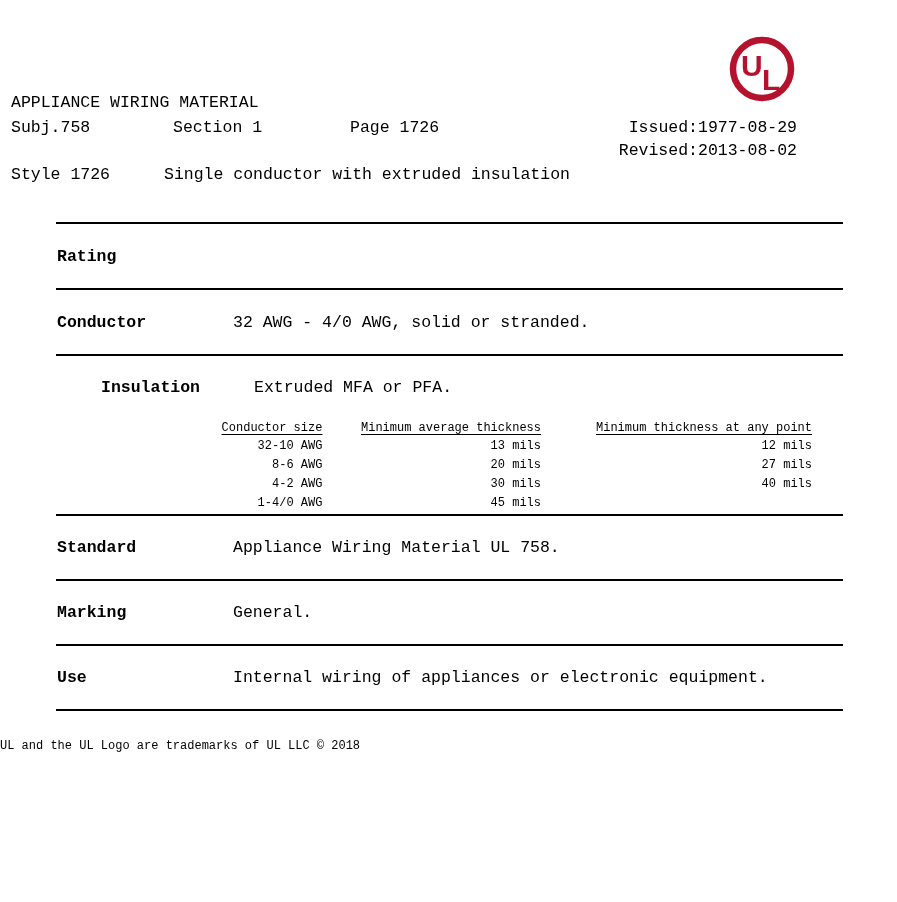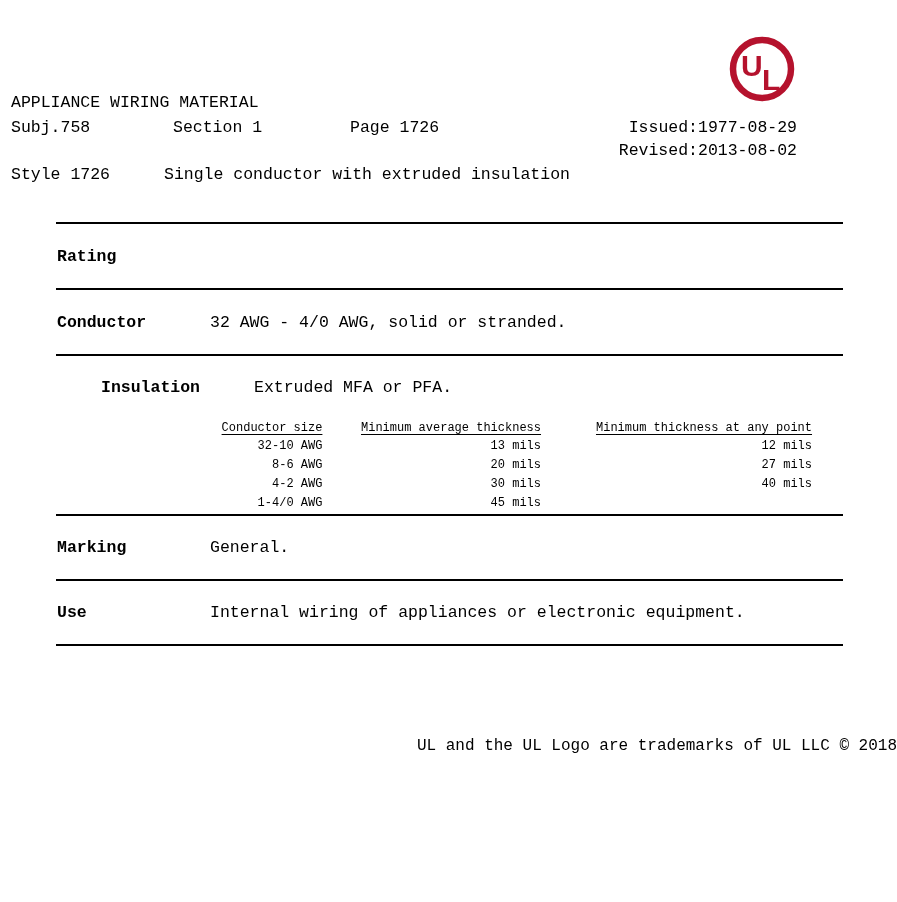--- a/index.html
+++ b/index.html
@@ -52,20 +52,21 @@
     width: 787px;
     border-top: 2.5px solid #000;
     border-bottom: 2.5px solid #000;
   }
   .rt-row {
     display: flex;
     align-items: center;
     border-top: 2.5px solid #000;
     font-size: 16.5px;
     white-space: nowrap;
+    gap: 23px;
   }
   .rt-row:first-child { border-top: none; }
   .h64  { height: 64px;  }
   .h63  { height: 63px;  }
   .h158 { height: 158px; }
   .rt-label {
     width: 153px;
     padding-left: 1px;
     font-weight: bold;
     flex: none;
@@ -103,22 +104,22 @@
     text-decoration: underline;
     text-underline-offset: 3px;
   }
   .sub-cell { line-height: 19px; }
   
   .footer-note {
     position: absolute;
     top: 739px;
     left: 0;
     width: 100%;
-    text-align: right;
-    font-size: 16px;
+    text-align: left;
+    font-size: 12px;
     line-height: 14px;
   }
 </style>
 </head>
 <body>
 
 <div class="page" style="color: rgb(0, 0, 0);">
 
   <div class="ul-logo" style="color: rgb(181, 18, 45);">
     <svg viewBox="0 0 66 66" width="66" height="66">
@@ -182,20 +183,24 @@
       </div>
 
       <div class="sub-col sub-col-3">
         <div class="sub-hdr">Minimum thickness at any point</div>
         <div class="sub-cell">12 mils</div>
         <div class="sub-cell">27 mils</div>
         <div class="sub-cell">40 mils</div>
       </div>
     </div>
 
+    <div class="rt-row h63">
+      <div class="rt-label">Standard</div>
+      <div class="rt-value">Appliance Wiring Material UL 758.</div>
+    </div>
 
     <div class="rt-row h63">
       <div class="rt-label">Marking</div>
       <div class="rt-value">General.</div>
     </div>
 
     <div class="rt-row h63">
       <div class="rt-label">Use</div>
       <div class="rt-value">Internal wiring of appliances or electronic equipment.</div>
     </div>

